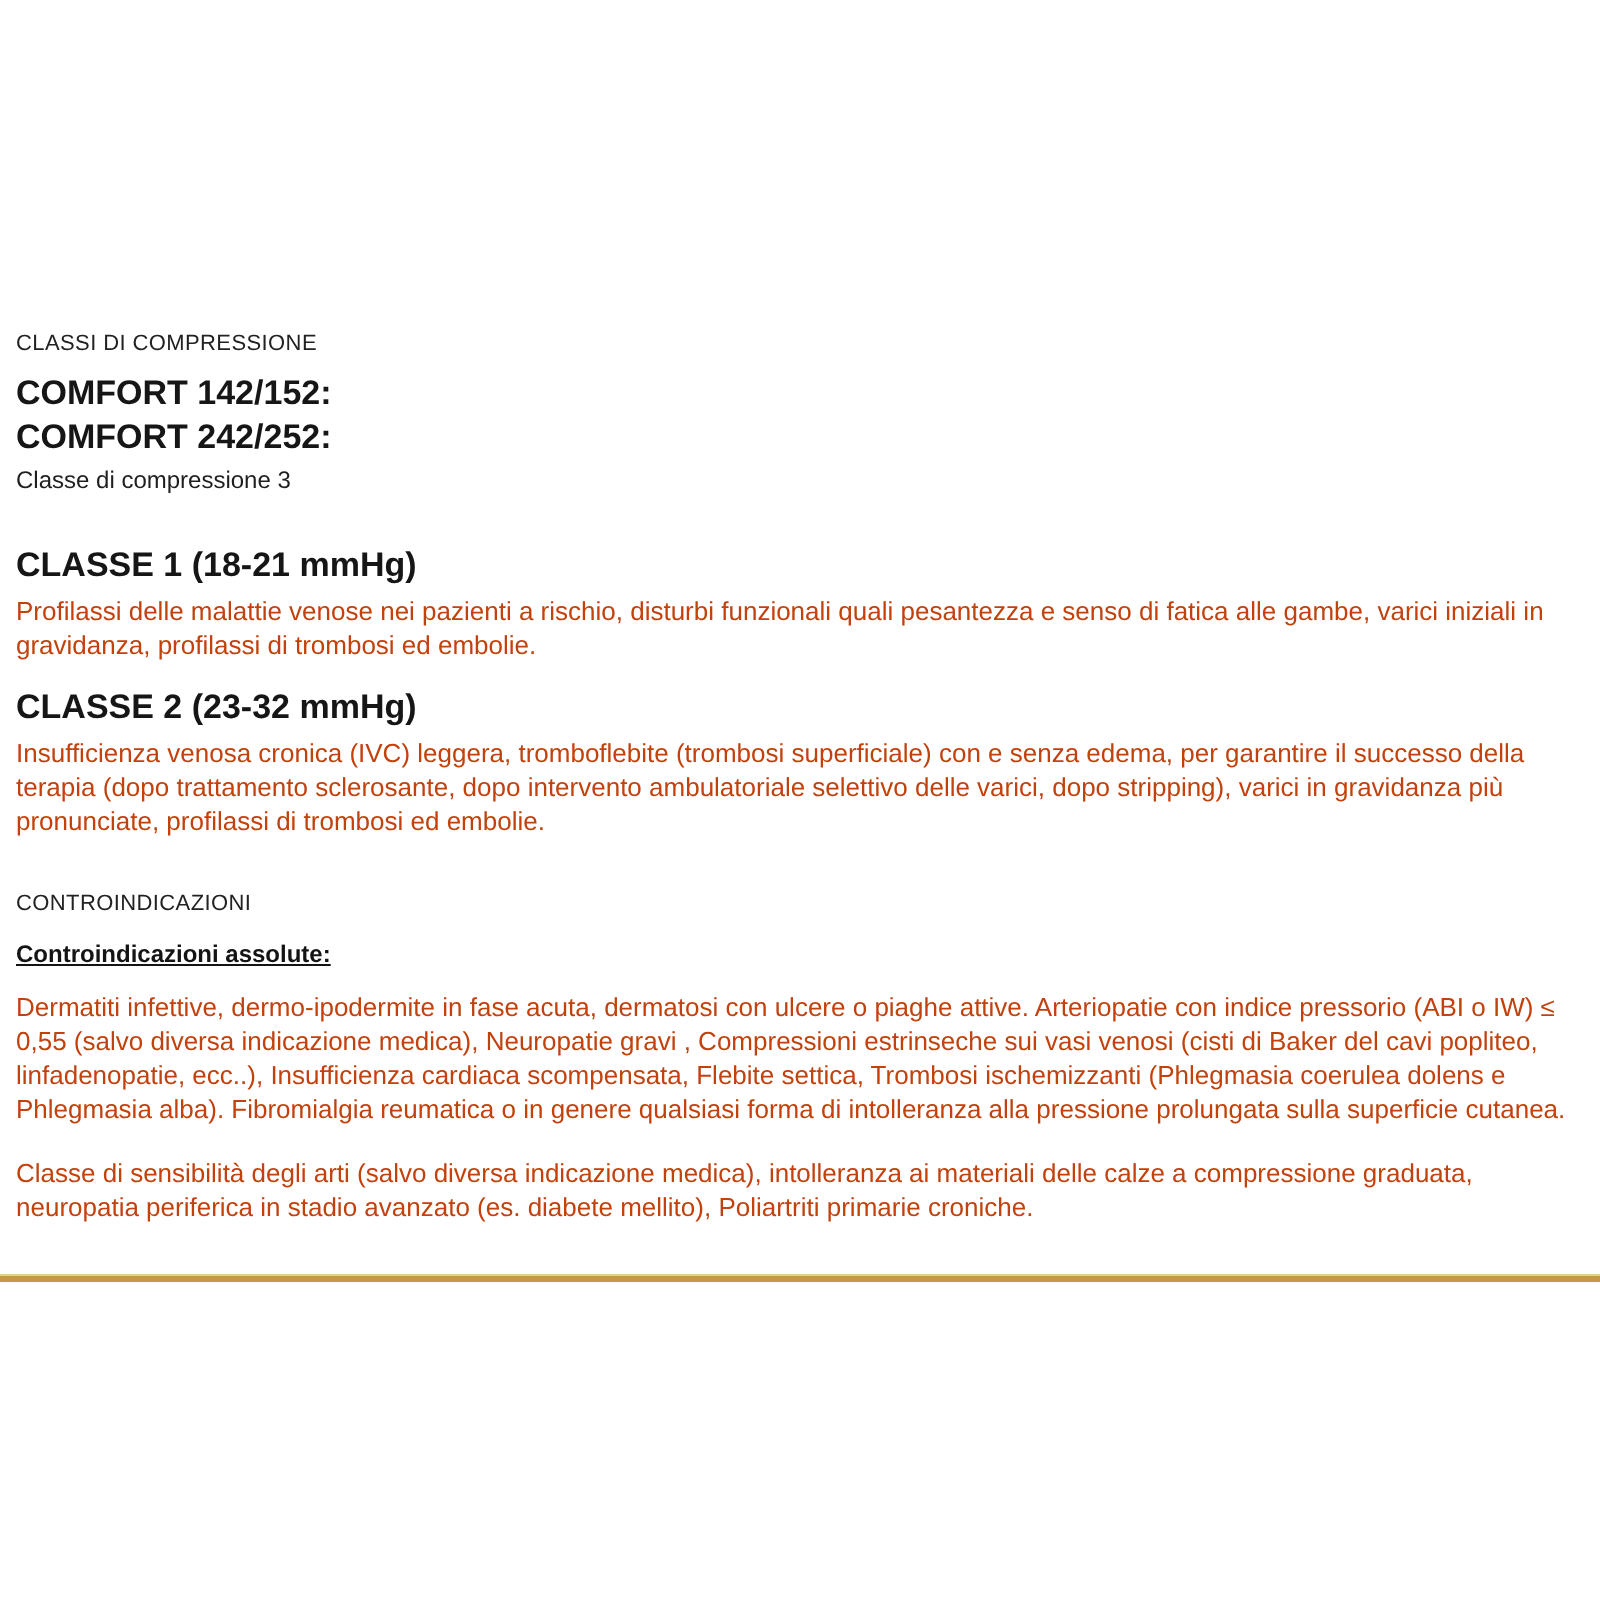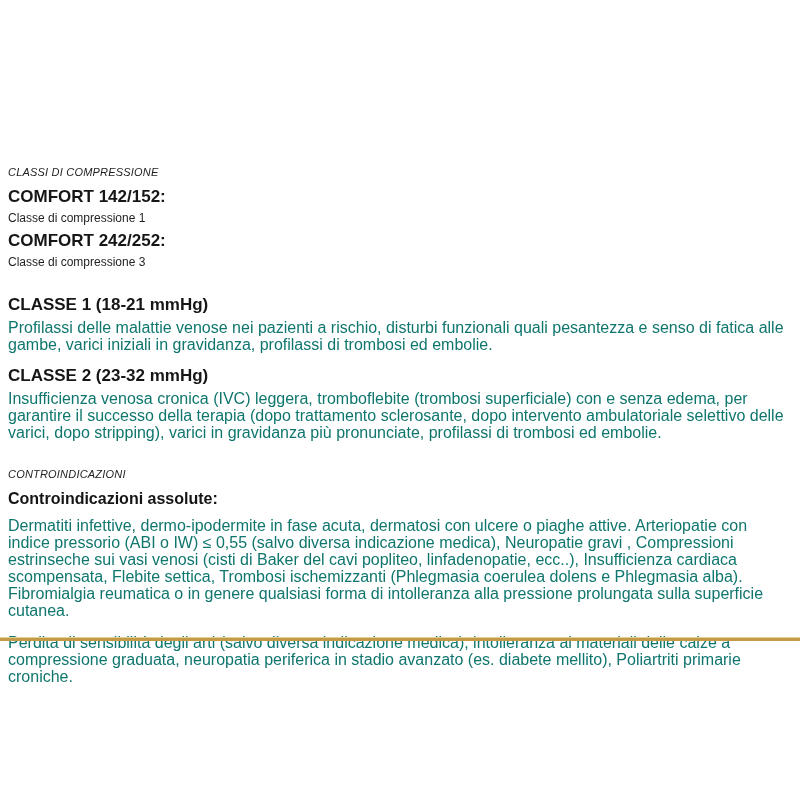--- a/index.html
+++ b/index.html
@@ -22,52 +22,52 @@
   .doc {
     position: absolute;
     top: 166px;
     left: 8px;
     right: 8px;
   }
   .section {
     margin-bottom: 27px;
   }
   .overline {
-    font-style: italic;
     font-size: 11px;
     line-height: 13px;
     letter-spacing: 0.2px;
     color: #222222;
     margin: 0 0 10px 0;
   }
   .subhead {
     font-size: 17px;
     font-weight: 700;
     line-height: 15px;
     margin: 0 0 7px 0;
     color: #161616;
   }
   .kv-line {
     font-size: 12px;
     line-height: 15px;
     margin: 0 0 7px 0;
     color: #1f1f1f;
   }
   .bighead {
-    font-size: 16px;
+    font-size: 12px;
     font-weight: 700;
     line-height: 16px;
     margin: 14px 0 10px 0;
     color: #141414;
+    text-decoration: underline;
   }
   .para {
-    font-size: 16px;
+    font-size: 13px;
     line-height: 17px;
     margin: 0 0 15px 0;
-    color: #0f766e;
+    color: #c2410c;
   }
   .gold-rule {
     position: absolute;
     top: 637px;
     left: 0;
     width: 800px;
     height: 3px;
     background: #C49A47;
     border-top: 1px solid #e4cf96;
   }
@@ -75,36 +75,35 @@
 </head>
 <body>
 
 <div class="page">
 
   <div class="doc">
 
     <div class="section">
       <p class="overline">CLASSI DI COMPRESSIONE</p>
       <p class="subhead">COMFORT 142/152:</p>
-      <p class="kv-line">Classe di compressione 1</p>
       <p class="subhead">COMFORT 242/252:</p>
       <p class="kv-line">Classe di compressione 3</p>
     </div>
 
     <div class="section">
       <p class="subhead">CLASSE 1 (18-21 mmHg)</p>
       <p class="para">Profilassi delle malattie venose nei pazienti a rischio, disturbi funzionali quali pesantezza e senso di fatica alle gambe, varici iniziali in gravidanza, profilassi di trombosi ed embolie.</p>
       <p class="subhead">CLASSE 2 (23-32 mmHg)</p>
       <p class="para">Insufficienza venosa cronica (IVC) leggera, tromboflebite (trombosi superficiale) con e senza edema, per garantire il successo della terapia (dopo trattamento sclerosante, dopo intervento ambulatoriale selettivo delle varici, dopo stripping), varici in gravidanza più pronunciate, profilassi di trombosi ed embolie.</p>
     </div>
 
     <div class="section">
       <p class="overline">CONTROINDICAZIONI</p>
       <p class="bighead" style="margin-top:0;">Controindicazioni assolute:</p>
       <p class="para">Dermatiti infettive, dermo-ipodermite in fase acuta, dermatosi con ulcere o piaghe attive. Arteriopatie con indice pressorio (ABI o IW) ≤ 0,55 (salvo diversa indicazione medica), Neuropatie gravi , Compressioni estrinseche sui vasi venosi (cisti di Baker del cavi popliteo, linfadenopatie, ecc..), Insufficienza cardiaca scompensata, Flebite settica, Trombosi ischemizzanti (Phlegmasia coerulea dolens e Phlegmasia alba). Fibromialgia reumatica o in genere qualsiasi forma di intolleranza alla pressione prolungata sulla superficie cutanea.</p>
-      <p class="para">Perdita di sensibilità degli arti (salvo diversa indicazione medica), intolleranza ai materiali delle calze a compressione graduata, neuropatia periferica in stadio avanzato (es. diabete mellito), Poliartriti primarie croniche.</p>
+      <p class="para">Classe di sensibilità degli arti (salvo diversa indicazione medica), intolleranza ai materiali delle calze a compressione graduata, neuropatia periferica in stadio avanzato (es. diabete mellito), Poliartriti primarie croniche.</p>
     </div>
 
   </div>
 
   <div class="gold-rule" style="background: rgb(196, 154, 71);"></div>
 
 </div>
 
 </body></html>

